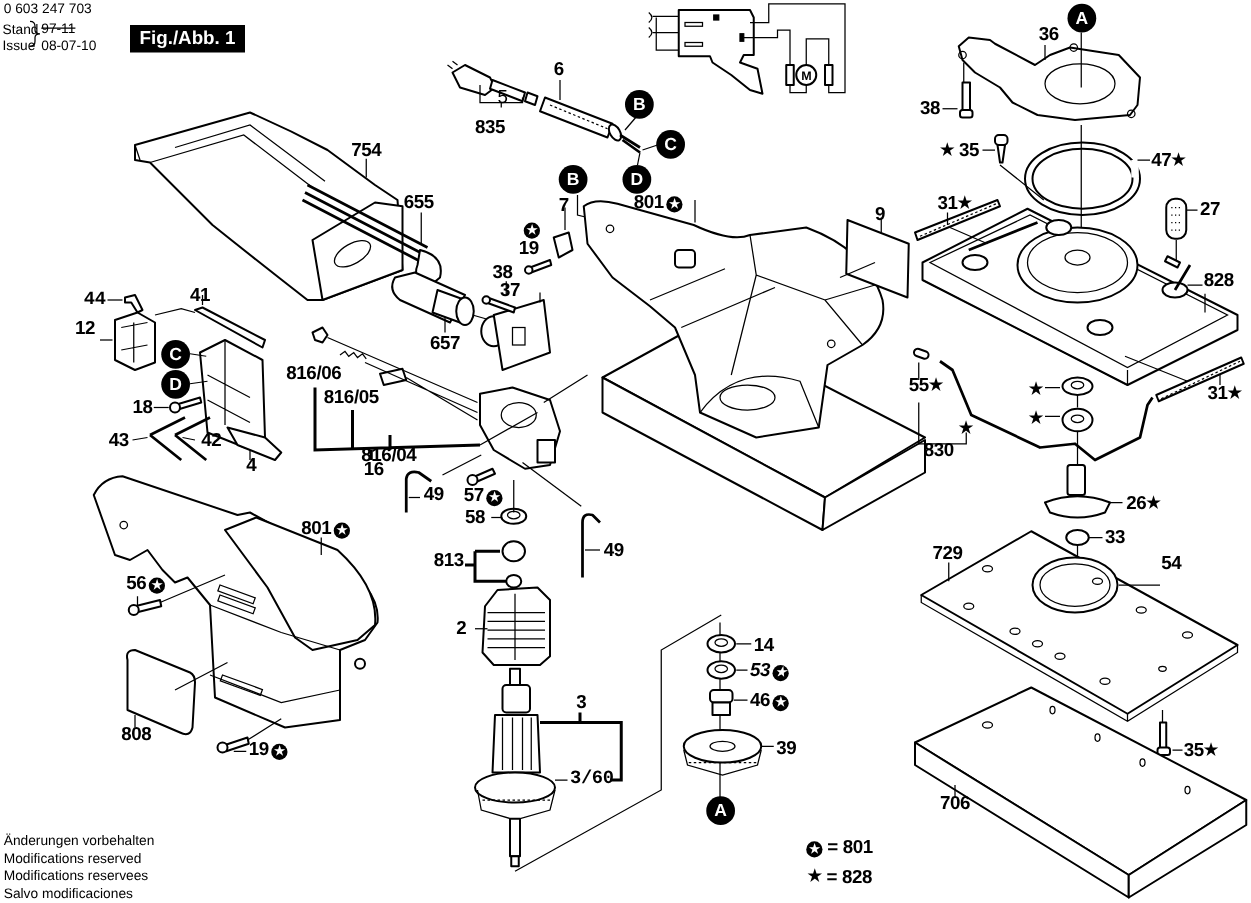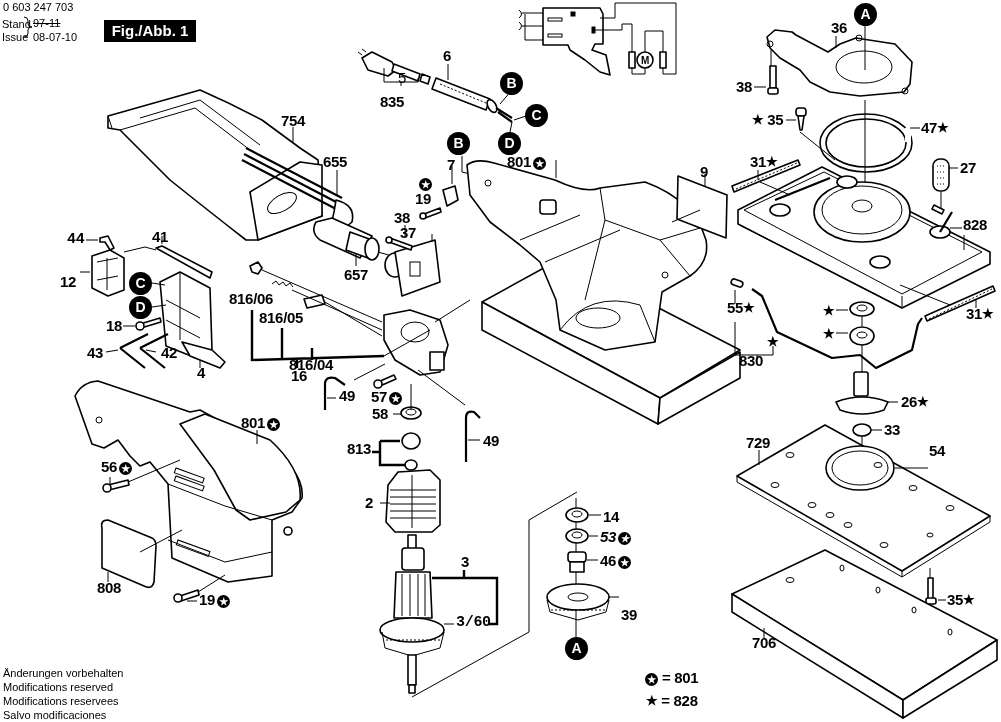--- a/index.html
+++ b/index.html
@@ -350,21 +350,21 @@
   <div class="lbl" style="left:394px;top:209px;"><span>38</span></div>
   <div class="lbl" style="left:400px;top:224px;"><span>37</span></div>
   <div class="lbl" style="left:281px;top:112px;"><span>754</span></div>
   <div class="lbl" style="left:323px;top:153px;"><span>655</span></div>
   <div class="lbl" style="left:344px;top:266px;"><span>657</span></div>
   <div class="lbl" style="left:443px;top:47px;"><span>6</span></div>
   <div class="lbl" style="left:398px;top:69px;font-weight:normal;"><span>5</span></div>
   <div class="lbl" style="left:380px;top:93px;"><span>835</span></div>
   <div class="lbl" style="left:67px;top:231px;font-family:Liberation Mono, monospace;"><span>44</span></div>
   <div class="lbl" style="left:152px;top:228px;"><span>41</span></div>
-  <div class="lbl" style="left:60px;top:273px;"><span>12</span></div>
+  <div class="lbl" style="left:60px;top:254px;"><span>12</span></div>
   <div class="lbl" style="left:106px;top:317px;"><span>18</span></div>
   <div class="lbl" style="left:87px;top:344px;"><span>43</span></div>
   <div class="lbl" style="left:161px;top:344px;"><span>42</span></div>
   <div class="lbl" style="left:197px;top:364px;"><span>4</span></div>
   <div class="lbl" style="left:229px;top:290px;"><span>816/06</span></div>
   <div class="lbl" style="left:259px;top:309px;"><span>816/05</span></div>
   <div class="lbl" style="left:289px;top:328px;margin-top:28px;"><span>816/04</span></div>
   <div class="lbl" style="left:291px;top:367px;"><span>16</span></div>
   <div class="lbl" style="left:339px;top:387px;"><span>49</span></div>
   <div class="lbl" style="left:371px;top:388px;"><span>57</span><span class="cstar">★</span></div>
@@ -374,21 +374,21 @@
   <div class="lbl" style="left:365px;top:494px;"><span>2</span></div>
   <div class="lbl" style="left:241px;top:414px;"><span>801</span><span class="cstar">★</span></div>
   <div class="lbl" style="left:101px;top:458px;"><span>56</span><span class="cstar">★</span></div>
   <div class="lbl" style="left:97px;top:579px;"><span>808</span></div>
   <div class="lbl" style="left:199px;top:591px;"><span>19</span><span class="cstar">★</span></div>
   <div class="lbl" style="left:461px;top:553px;"><span>3</span></div>
   <div class="lbl" style="left:456px;top:614px;font-family:Liberation Mono, monospace;"><span>3/60</span></div>
   <div class="lbl" style="left:603px;top:508px;"><span>14</span></div>
   <div class="lbl" style="left:600px;top:528px;font-style:italic;"><span>53</span><span class="cstar">★</span></div>
   <div class="lbl" style="left:600px;top:552px;"><span>46</span><span class="cstar">★</span></div>
-  <div class="lbl" style="left:621px;top:606px;text-align:center;"><span>39</span></div>
+  <div class="lbl" style="left:621px;top:590px;text-align:center;"><span>39</span></div>
 
   <div class="lbl" style="left:823px;top:302px;"><span class="star">★</span></div>
   <div class="lbl" style="left:823px;top:325px;"><span class="star">★</span></div>
   <div class="lbl" style="left:767px;top:333px;"><span class="star">★</span></div>
 
   <div class="lbl" style="left:643px;top:669px;"><span class="cstar">★</span> <span>= 801</span></div>
   <div class="lbl" style="left:646px;top:692px;"><span class="star">★</span> <span>= 828</span></div>
 
   <div class="small" style="left:3px;top:667px;">Änderungen vorbehalten</div>
   <div class="small" style="left:3px;top:681px;">Modifications reserved</div>

